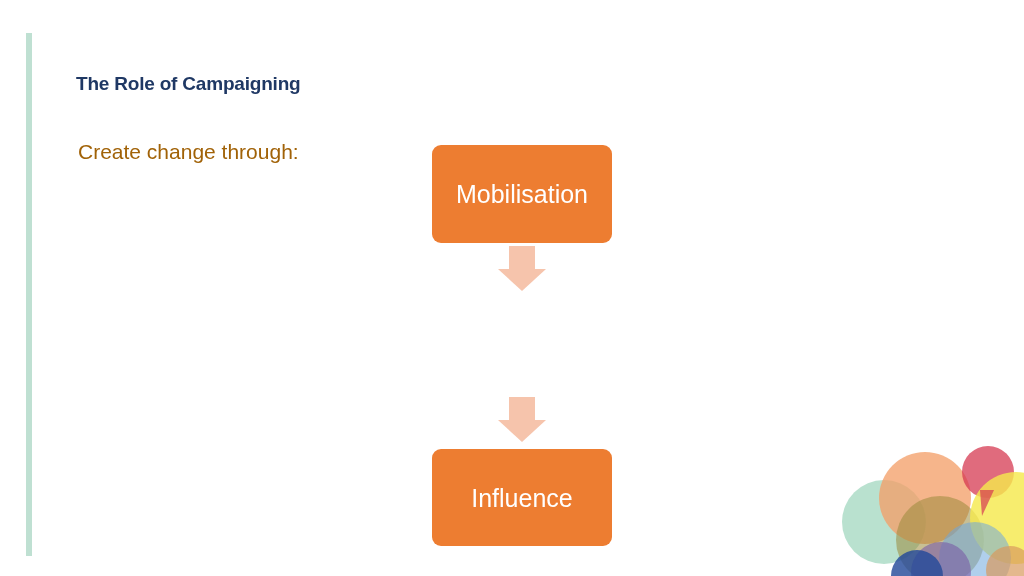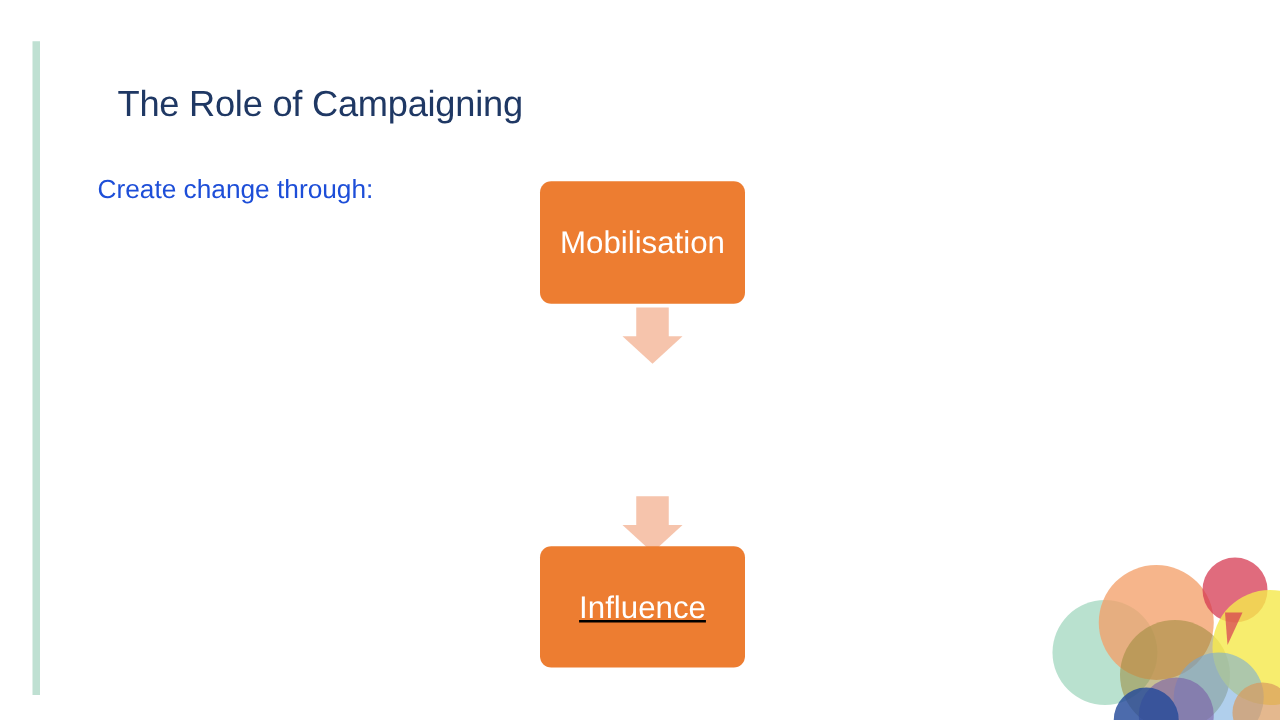--- a/index.html
+++ b/index.html
@@ -26,73 +26,73 @@
     left: 26px;
     top: 33px;
     width: 6px;
     height: 523px;
     background: #BFE0D2;
   }
 
   
   #slide-title {
     position: absolute;
-    left: 94px;
+    left: 76px;
     top: 66px;
-    font-size: 29px;
+    font-size: 19px;
     line-height: 36px;
-    font-weight: normal;
+    font-weight: bold;
     color: #1F3864;
     letter-spacing: -0.2px;
     white-space: nowrap;
   }
 
   
   #lead-text {
     position: absolute;
     left: 78px;
     top: 138px;
     font-size: 21px;
     line-height: 27px;
-    color: #1d4ed8;
+    color: #a16207;
     white-space: nowrap;
   }
 
   
   #flow {
     position: absolute;
     left: 432px;
     top: 145px;
     width: 180px;
     height: 400px;
   }
 
   .flow-box {
     position: absolute;
     left: 0;
-    width: 164px;
+    width: 180px;
     background: #ED7D31;
     border-radius: 9px;
     display: flex;
     align-items: center;
     justify-content: center;
     box-sizing: border-box;
     padding: 6px 8px;
   }
   .flow-box-label {
     color: #FFFFFF;
     font-size: 25px;
     line-height: 32px;
     text-align: center;
     white-space: pre-line;
   }
 
   #flow-box-0 { top: 0px;   height: 98px; }
   #flow-box-1 { top: 152px; height: 95px; }
-  #flow-box-2 { top: 292px; height: 97px; text-decoration: underline; }
+  #flow-box-2 { top: 304px; height: 97px; }
 
   
   .flow-arrow {
     position: absolute;
     left: 66px;
     width: 48px;
     height: 45px;
   }
   .flow-arrow .shaft {
     position: absolute;

